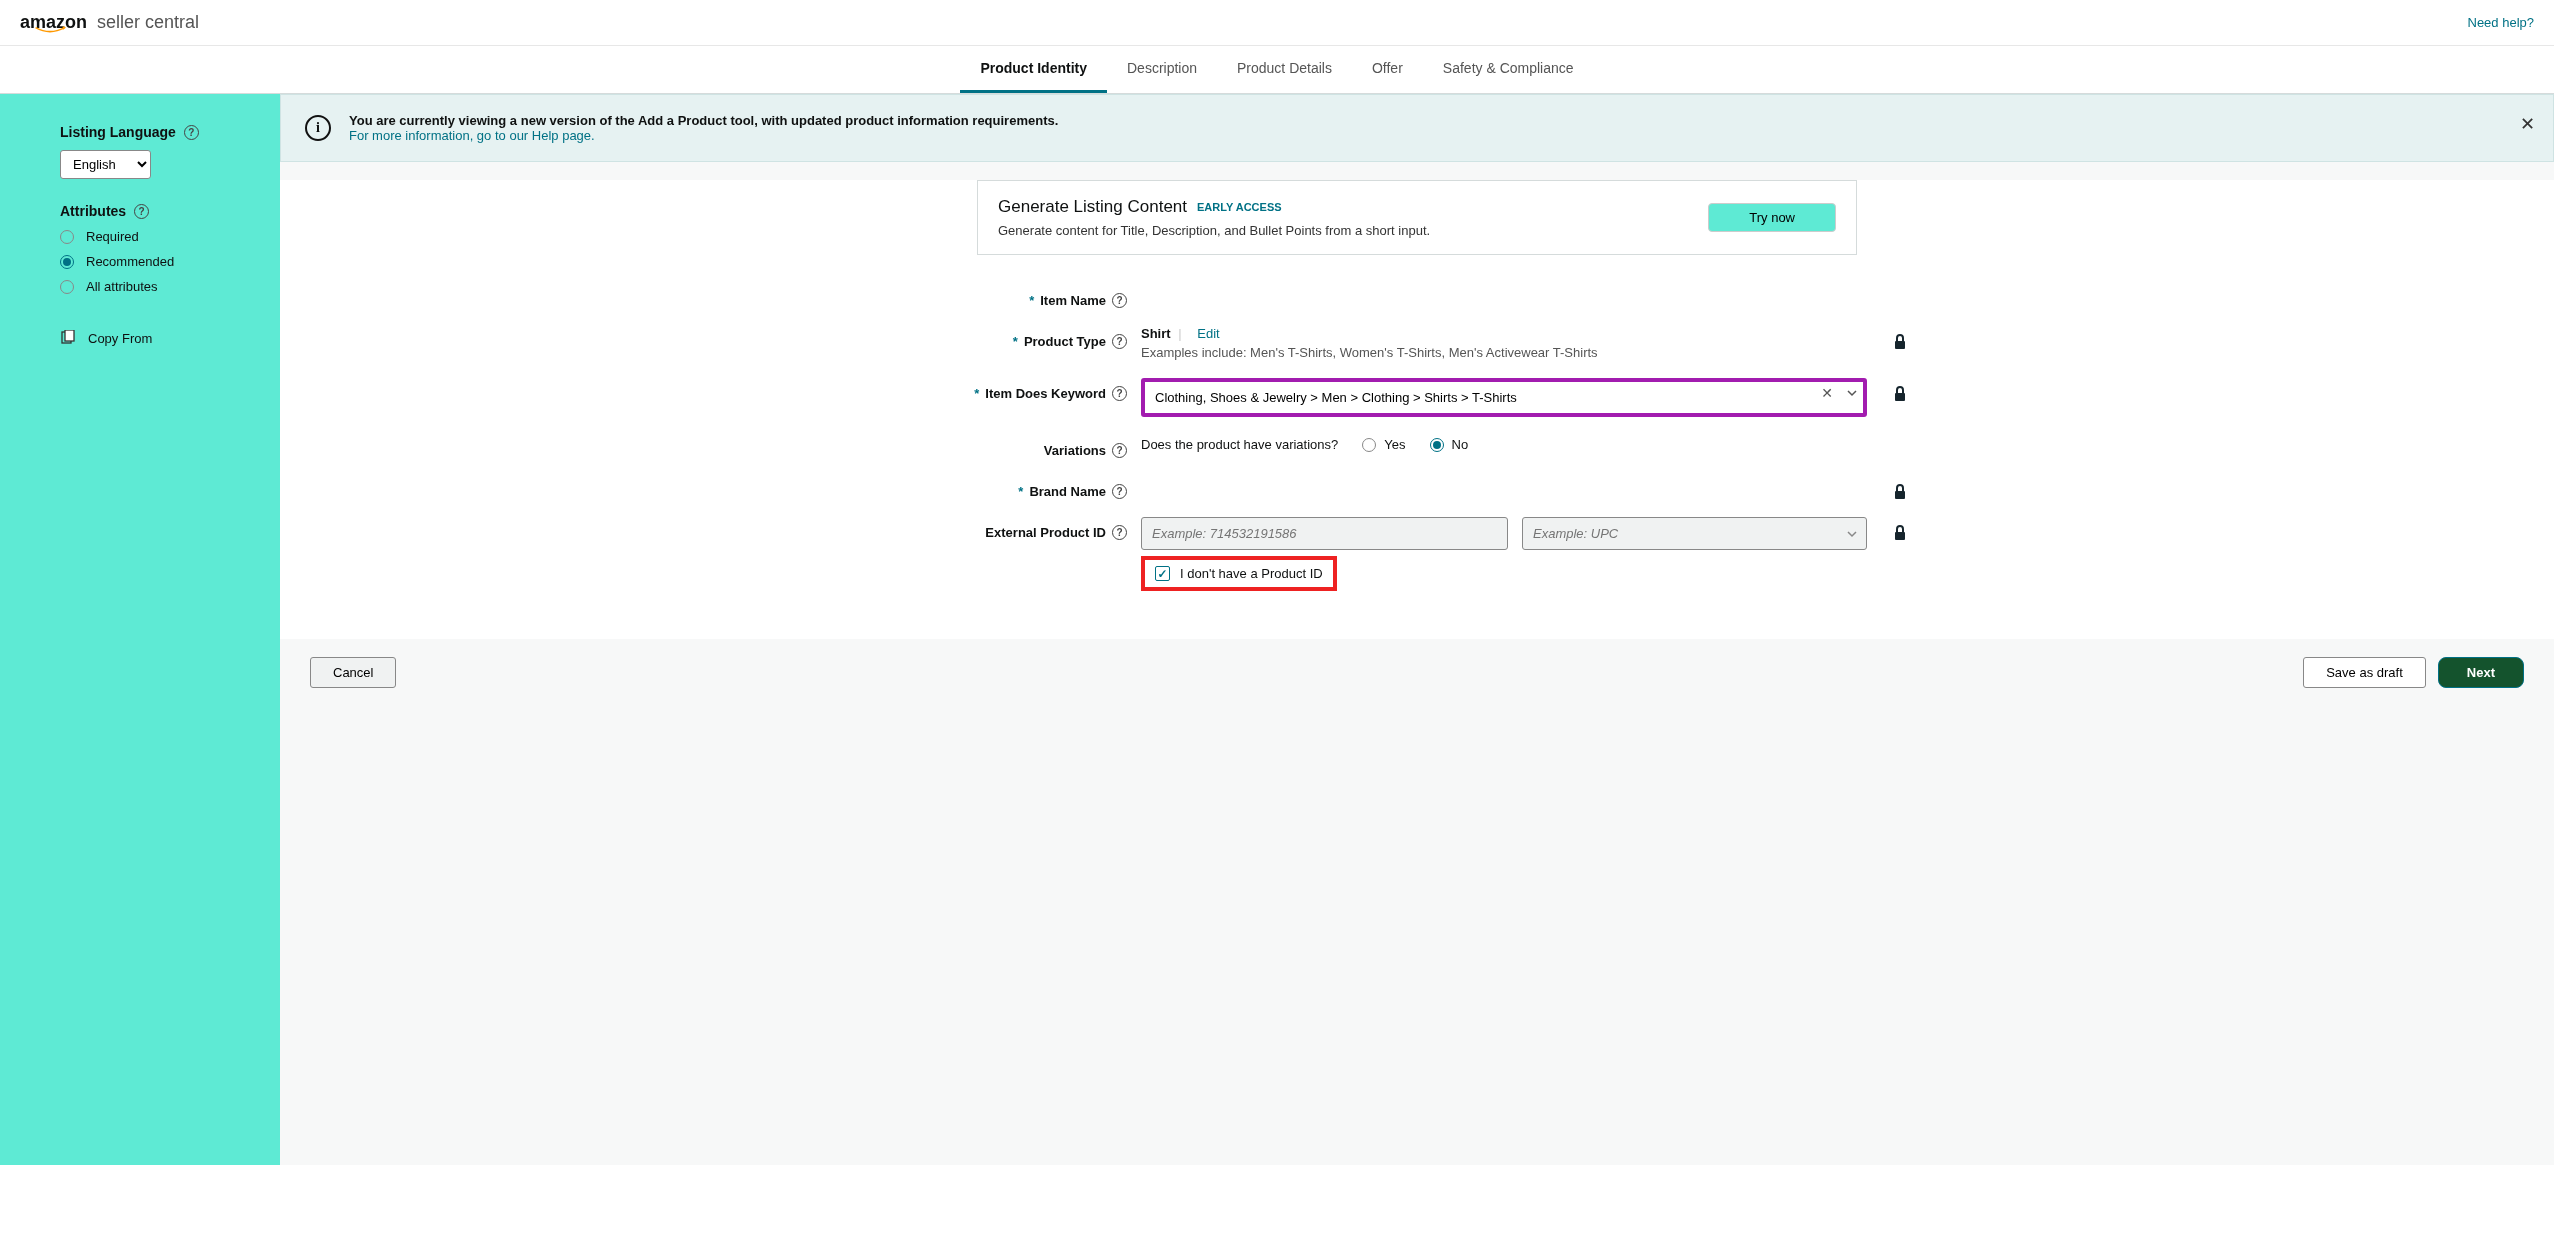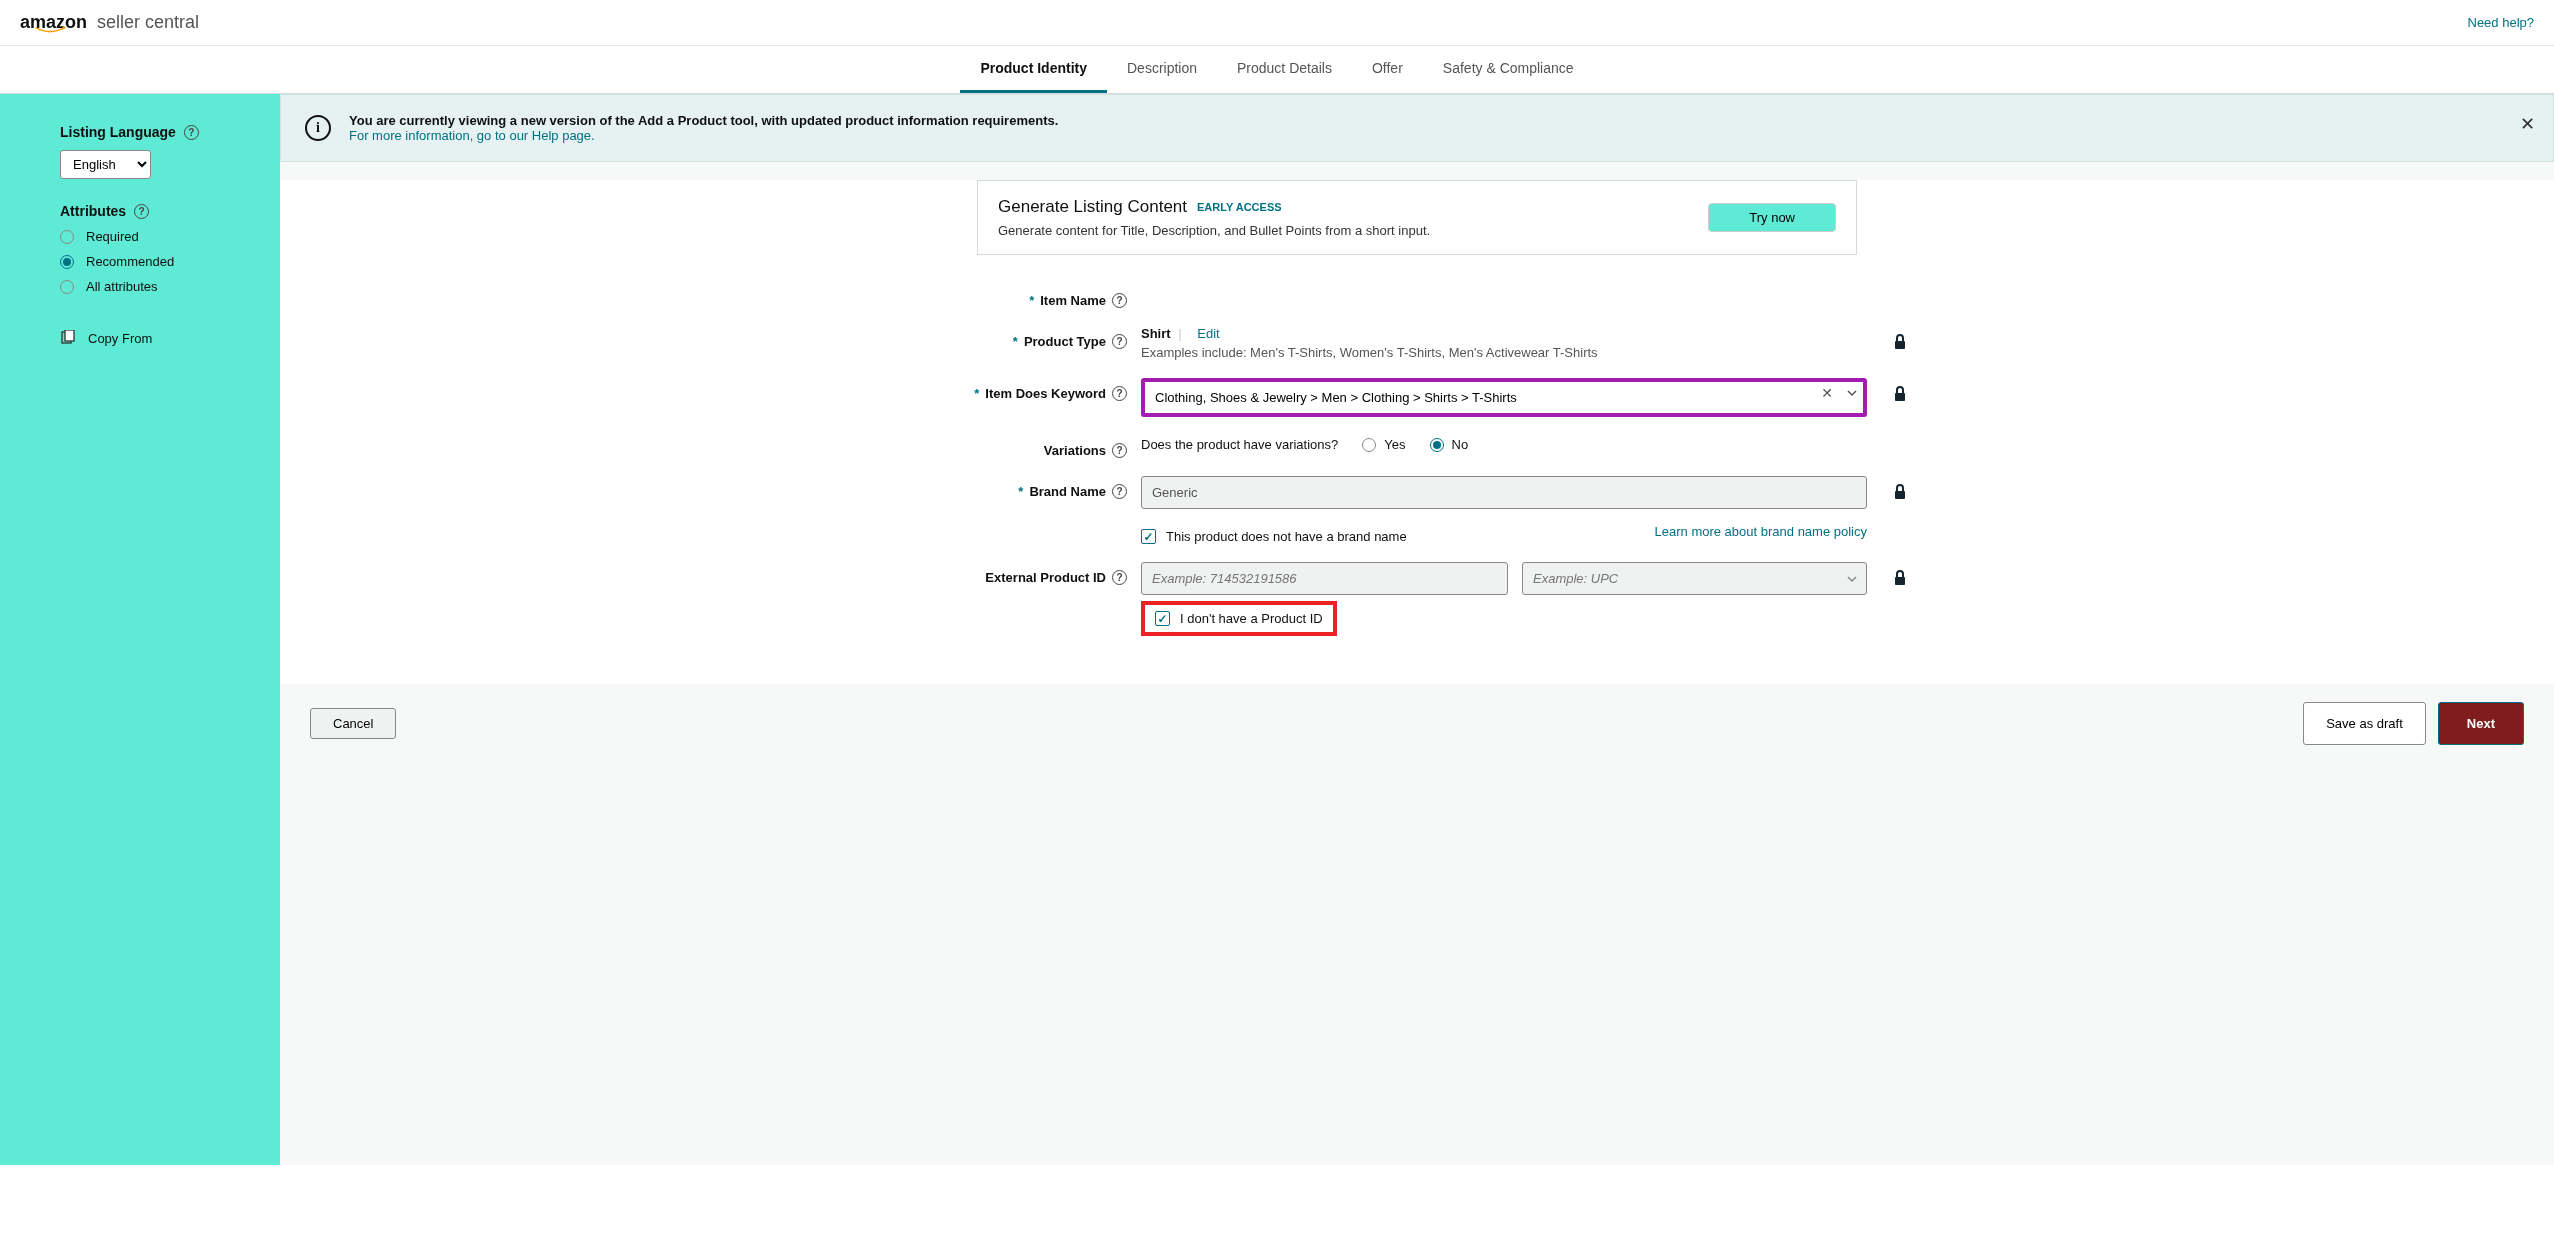--- a/index.html
+++ b/index.html
@@ -89,21 +89,21 @@
     .ext-select { position: relative; flex: 1; }
     .ext-select .text-input { width: 100%; padding-right: 30px; }
     
     .highlight-box { border: 4px solid #e22; padding: 6px 10px; display: inline-flex; align-items: center; gap: 10px; margin-top: 6px; }
     
     
     .footer { display: flex; justify-content: space-between; align-items: center; padding: 18px 30px; background: #f7f8f8; }
     .btn { padding: 7px 22px; border-radius: 3px; font-size: 13px; cursor: pointer; border: 1px solid #888; }
     .btn-cancel { background: #f0f2f2; }
     .btn-draft { background: #fff; border: 1px solid #888; margin-right: 12px; }
-    .btn-next { background: #7f1d1d; color: #fff; border-color: #007185; font-weight: bold; padding: 13px 28px; }
+    .btn-next { background: #14532d; color: #fff; border-color: #007185; font-weight: bold; padding: 7px 28px; border-radius: 8px; }
     .footer-right { display: flex; }
     
     .chev-down { width: 10px; height: 10px; }
   </style>
 </head>
 <body>
 
 <div class="header">
   <div class="logo">
     <span class="logo-amazon">amazon</span>
@@ -253,30 +253,20 @@
             </div>
           </div>
         </div>
 
         <div class="form-row">
           <div class="label-col">
             <span class="req-star">*</span>
             <span>Brand Name</span>
             <span class="help-icon">?</span>
           </div>
-          <div class="input-col">
-            <input class="text-input" disabled="" value="Generic" style="">
-            <div class="check-row-flex">
-              <div class="check-row">
-                <span class="checkbox checked"></span>
-                <span>This product does not have a brand name</span>
-              </div>
-              <span class="brand-policy" style="float:none">Learn more about brand name policy</span>
-            </div>
-          </div>
           <svg class="lock-icon" viewBox="0 0 14 16">
               <rect x="2" y="7" width="10" height="8" rx="1" fill="#16252d"></rect>
               <path d="M4 7 V4 a3 3 0 0 1 6 0 V7" fill="none" stroke="#16252d" stroke-width="2"></path>
             </svg>
         </div>
 
         <div class="form-row">
           <div class="label-col">
             <span>External Product ID</span>
             <span class="help-icon">?</span>

